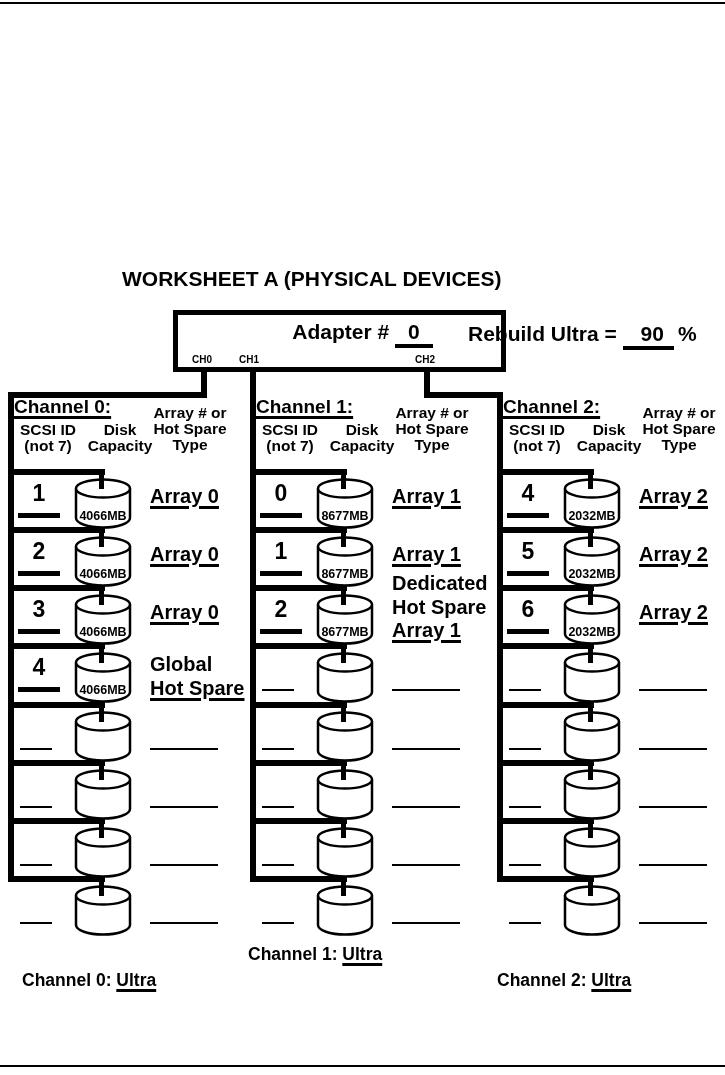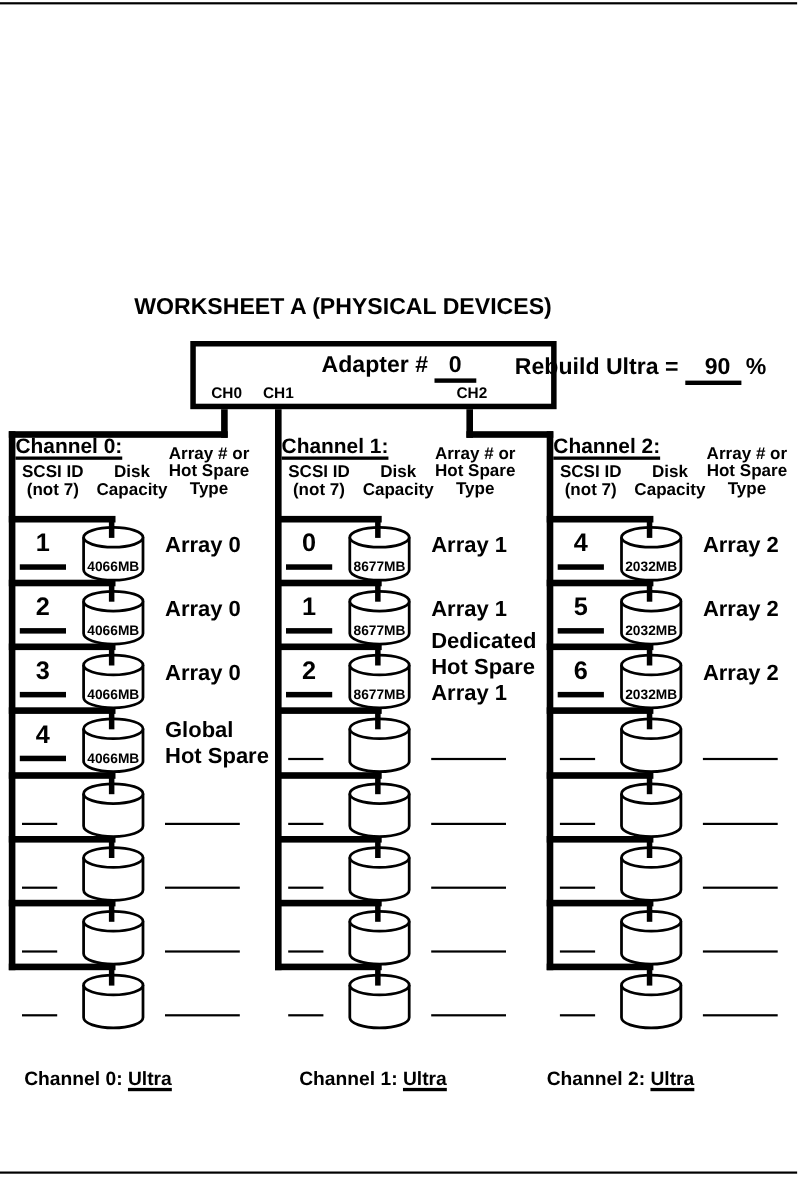--- a/index.html
+++ b/index.html
@@ -5,25 +5,25 @@
   html,body{margin:0;padding:0;background:#fff;}
   body{font-family:"Liberation Sans",sans-serif;font-weight:bold;color:#000;}
   #stage{position:relative;width:725px;height:1075px;background:#fff;overflow:hidden;}
   .abs{position:absolute;padding-left:46px;}
   .trace{position:absolute;background:#000;}
   .pre{white-space:pre;}
   .hdr{position:absolute;font-size:15.5px;line-height:16px;text-align:center;white-space:pre-line;}
   .chname{position:absolute;font-size:19px;text-decoration:underline;text-decoration-thickness:2.5px;text-underline-offset:3px;}
   .idval{position:absolute;font-size:23px;line-height:1;text-align:center;}
   .lbl{position:absolute;font-size:20px;line-height:23.5px;white-space:nowrap;}
-  .lbl .u{text-decoration-thickness:3px;text-underline-offset:3px;}
+  .lbl .u{text-decoration:underline;text-decoration-thickness:3px;text-underline-offset:3px;}
   .blank{position:absolute;background:#000;}
   .bigtxt{position:absolute;font-size:21px;white-space:pre;}
   .val-u{display:inline-block;border-bottom:4px solid #000;}
-  .ports{position:absolute;font-size:14px;text-align:right;}
+  .ports{position:absolute;font-size:10px;text-align:right;}
   .rate{position:absolute;font-size:17.5px;white-space:pre;}
   .rate .u{text-decoration:underline;text-decoration-thickness:2.5px;text-underline-offset:3px;}
   svg text{font:bold 12.5px "Liberation Sans",sans-serif;}
 </style>
 </head>
 <body>
 
 <div id="stage">
 
   <div class="trace" style="left:0;top:2px;width:725px;height:2px;"></div>
@@ -303,15 +303,15 @@
     <div class="blank" style="left: 639px; top: 864px; width: 68px; height: 2px;"></div>
     <div style="position: absolute; left: 497px; top: 876px; width: 97px; height: 6px; background: rgb(0, 0, 0);"></div>
     <svg viewBox="0 0 58 52" width="58" height="52" style="position: absolute; left: 563px; top: 885px; overflow: visible;">
       <path d="M 2 10.5 L 2 40 A 27 9.5 0 0 0 56 40 L 56 10.5" fill="#fff" stroke="#000" stroke-width="2.5"></path>
       <ellipse cx="29" cy="10.5" rx="27" ry="9" fill="#fff" stroke="#000" stroke-width="2.5"></ellipse>
     </svg>
     <div style="position: absolute; left: 588px; top: 880px; width: 5px; height: 16px; background: rgb(0, 0, 0);"></div>
     <div class="blank" style="left: 509px; top: 922px; width: 32px; height: 2px;"></div>
     <div class="blank" style="left: 639px; top: 922px; width: 68px; height: 2px;"></div>
     <div class="rate" style="left: 22px; top: 970px;"><span>Channel 0: </span><span class="u">Ultra</span></div>
-    <div class="rate" style="left: 248px; top: 970px; margin-left: 24px;"><span>Channel 1: </span><span class="u">Ultra</span></div>
+    <div class="rate" style="left: 248px; top: 944px;"><span>Channel 1: </span><span class="u">Ultra</span></div>
     <div class="rate" style="left: 497px; top: 970px;"><span>Channel 2: </span><span class="u">Ultra</span></div>
   </div>
 
 </body></html>

